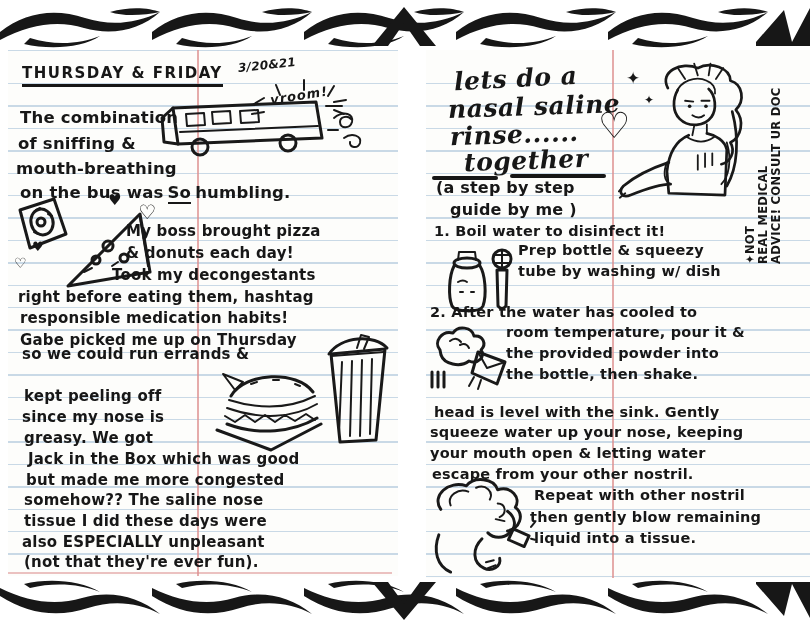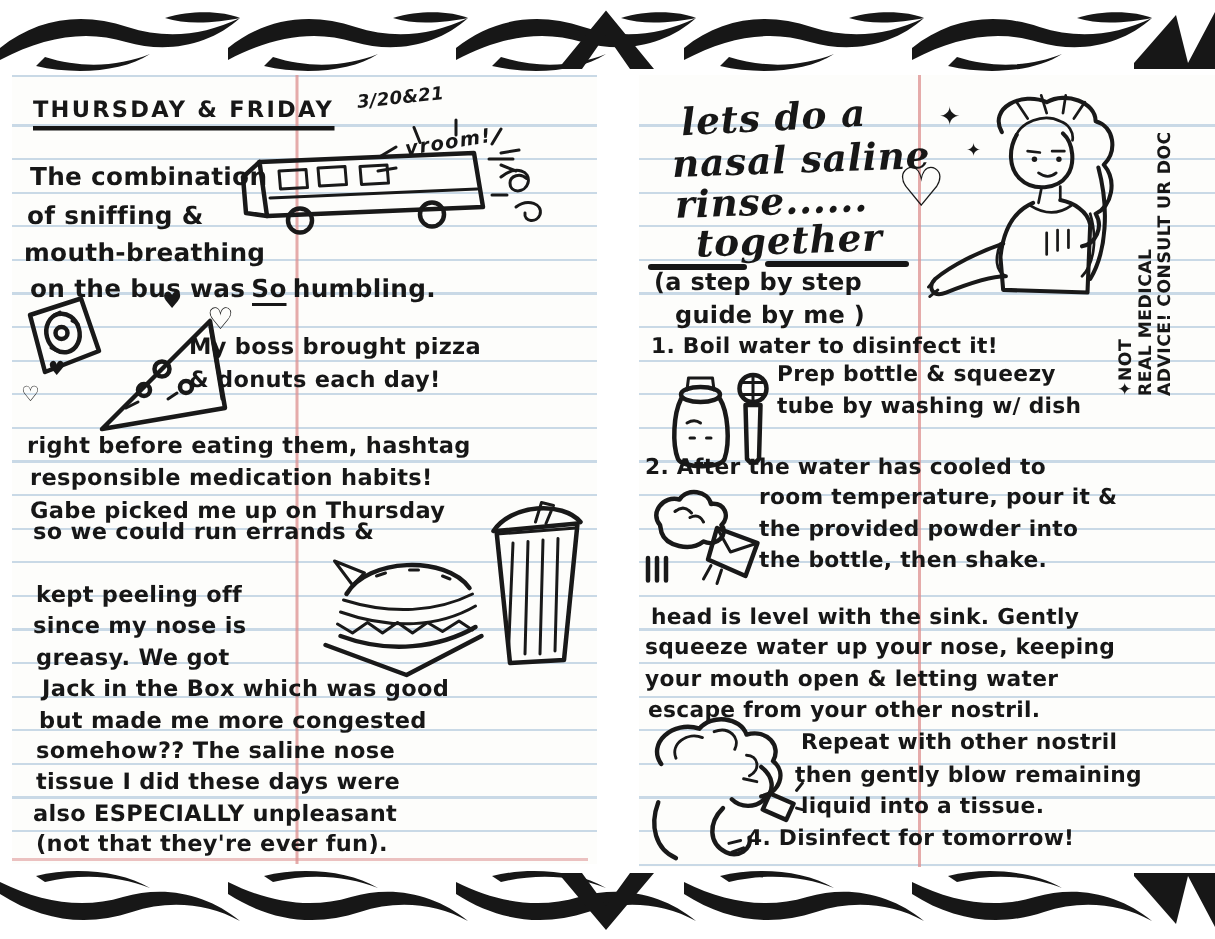--- a/index.html
+++ b/index.html
@@ -113,20 +113,21 @@
         <circle cx="84" cy="66" r="4"></circle>
       <path class="thin" d="M72,78 l8,-4 M100,72 l6,-4"></path>
     </svg>
     <span class="heart" style="left:100px;top:143px;font-size:15px;">♥</span>
     <span class="heart" style="left:130px;top:152px;font-size:20px;">♡</span>
     <span class="heart" style="left:24px;top:190px;font-size:13px;">♥</span>
     <span class="heart" style="left:6px;top:206px;font-size:14px;">♡</span>
 
     <div class="hw hwL" style="left:118px;top:172px;">My boss brought pizza</div>
     <div class="hw hwL" style="left:118px;top:194px;">&amp; donuts each day!</div>
+    <div class="hw hwL" style="left:104px;top:216px;">Took my decongestants</div>
     <div class="hw hwL" style="left:10px;top:238px;">right before eating them, hashtag</div>
     <div class="hw hwL" style="left:12px;top:259px;text-align:right;">responsible medication habits!</div>
     <div class="hw hwL" style="left:12px;top:281px;">Gabe picked me up on Thursday</div>
     <div class="hw hwL" style="left:14px;top:295px;">so we could run errands &amp;</div>
     <div class="hw hwL" style="left:16px;top:337px;">kept peeling off</div>
     <div class="hw hwL" style="left:14px;top:358px;">since my nose is</div>
     <div class="hw hwL" style="left:16px;top:379px;">greasy. We got</div>
     <div class="hw hwL" style="left:20px;top:400px;">Jack in the Box which was good</div>
     <div class="hw hwL" style="left:18px;top:421px;">but made me more congested</div>
     <div class="hw hwL" style="left:16px;top:441px;">somehow?? The saline nose</div>
@@ -234,16 +235,15 @@
       <path class="thin" d="M104,52 l4,-5 M104,64 l4,1"></path>
       <path d="M54,64 C44,74 44,88 56,94 C64,98 74,92 72,84"></path>
       <path class="thin" d="M58,88 l8,-2 M60,94 l8,-3"></path>
       <path d="M10,60 C4,76 8,92 22,98"></path>
     </svg>
 
     <div class="hw hwR" style="left:108px;top:437px;">Repeat with other nostril</div>
     <div class="hw hwR" style="left:104px;top:459px;">then gently blow remaining</div>
     <div class="hw hwR" style="left:108px;top:480px;">liquid into a tissue.</div>
 
-    <div class="hw hwR" style="left:72px;top:501px;">4. Disinfect for tomorrow!</div>
   </div>
 
 </div>
 
 </body></html>

